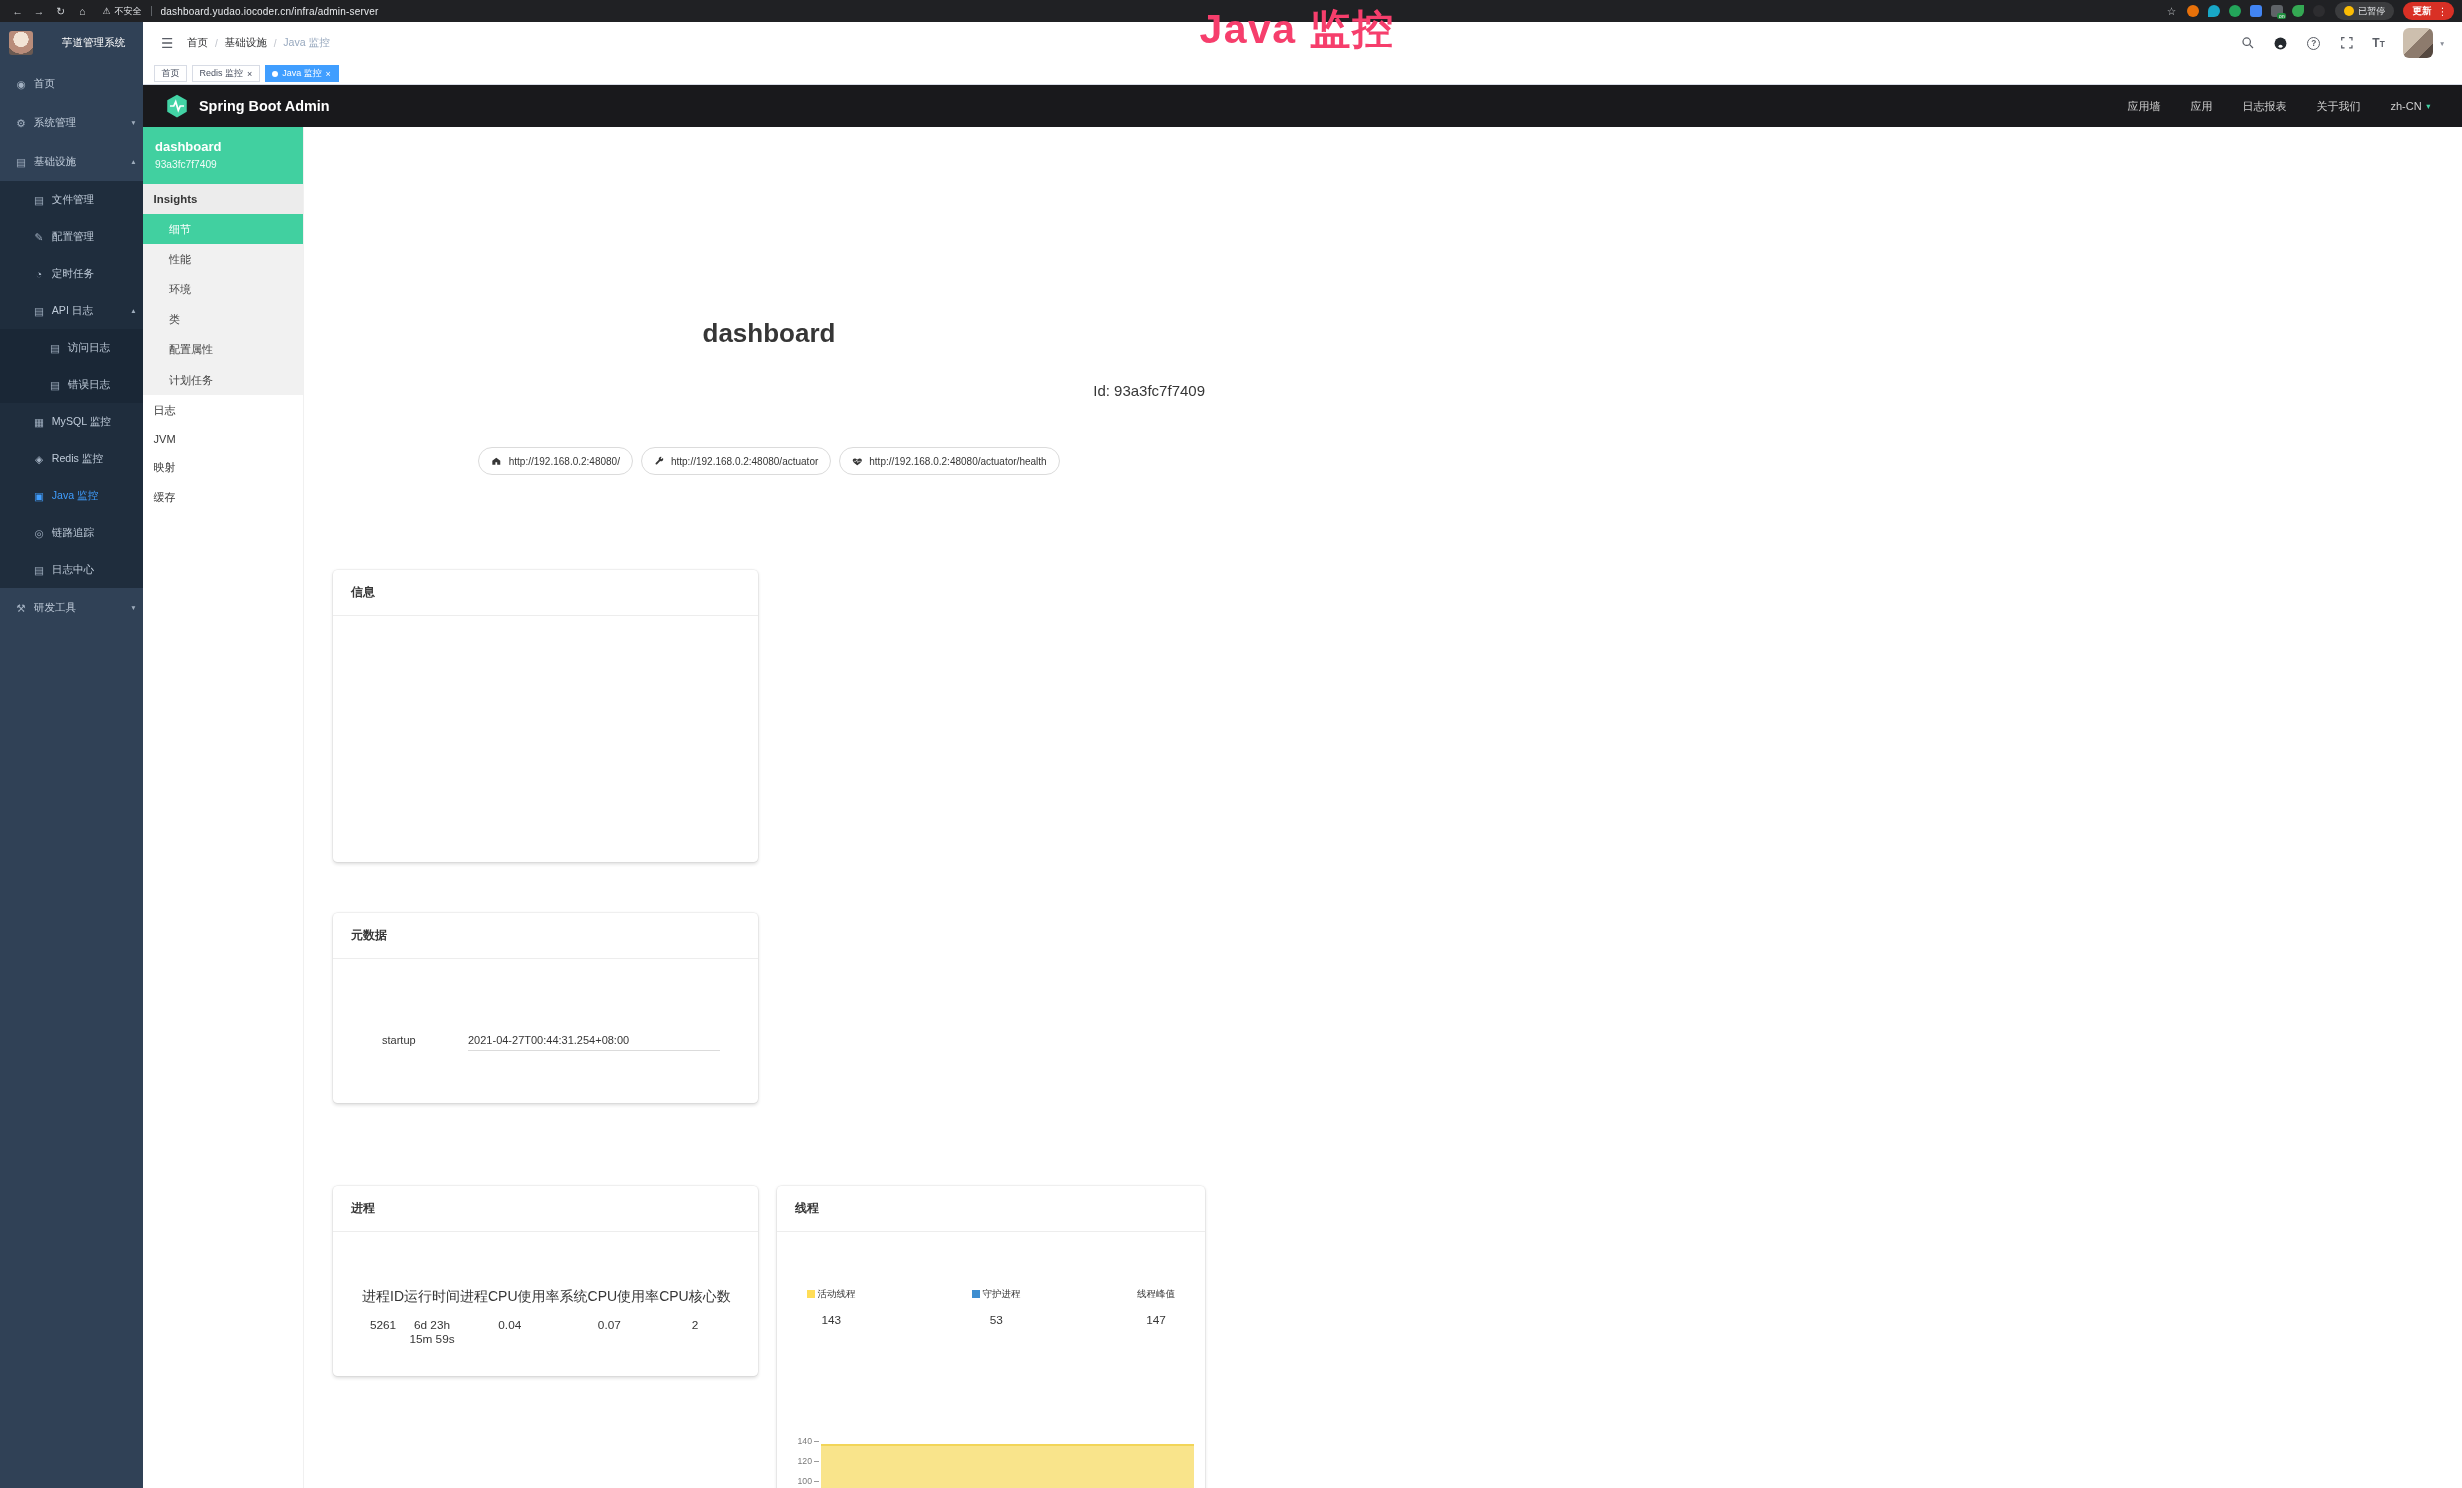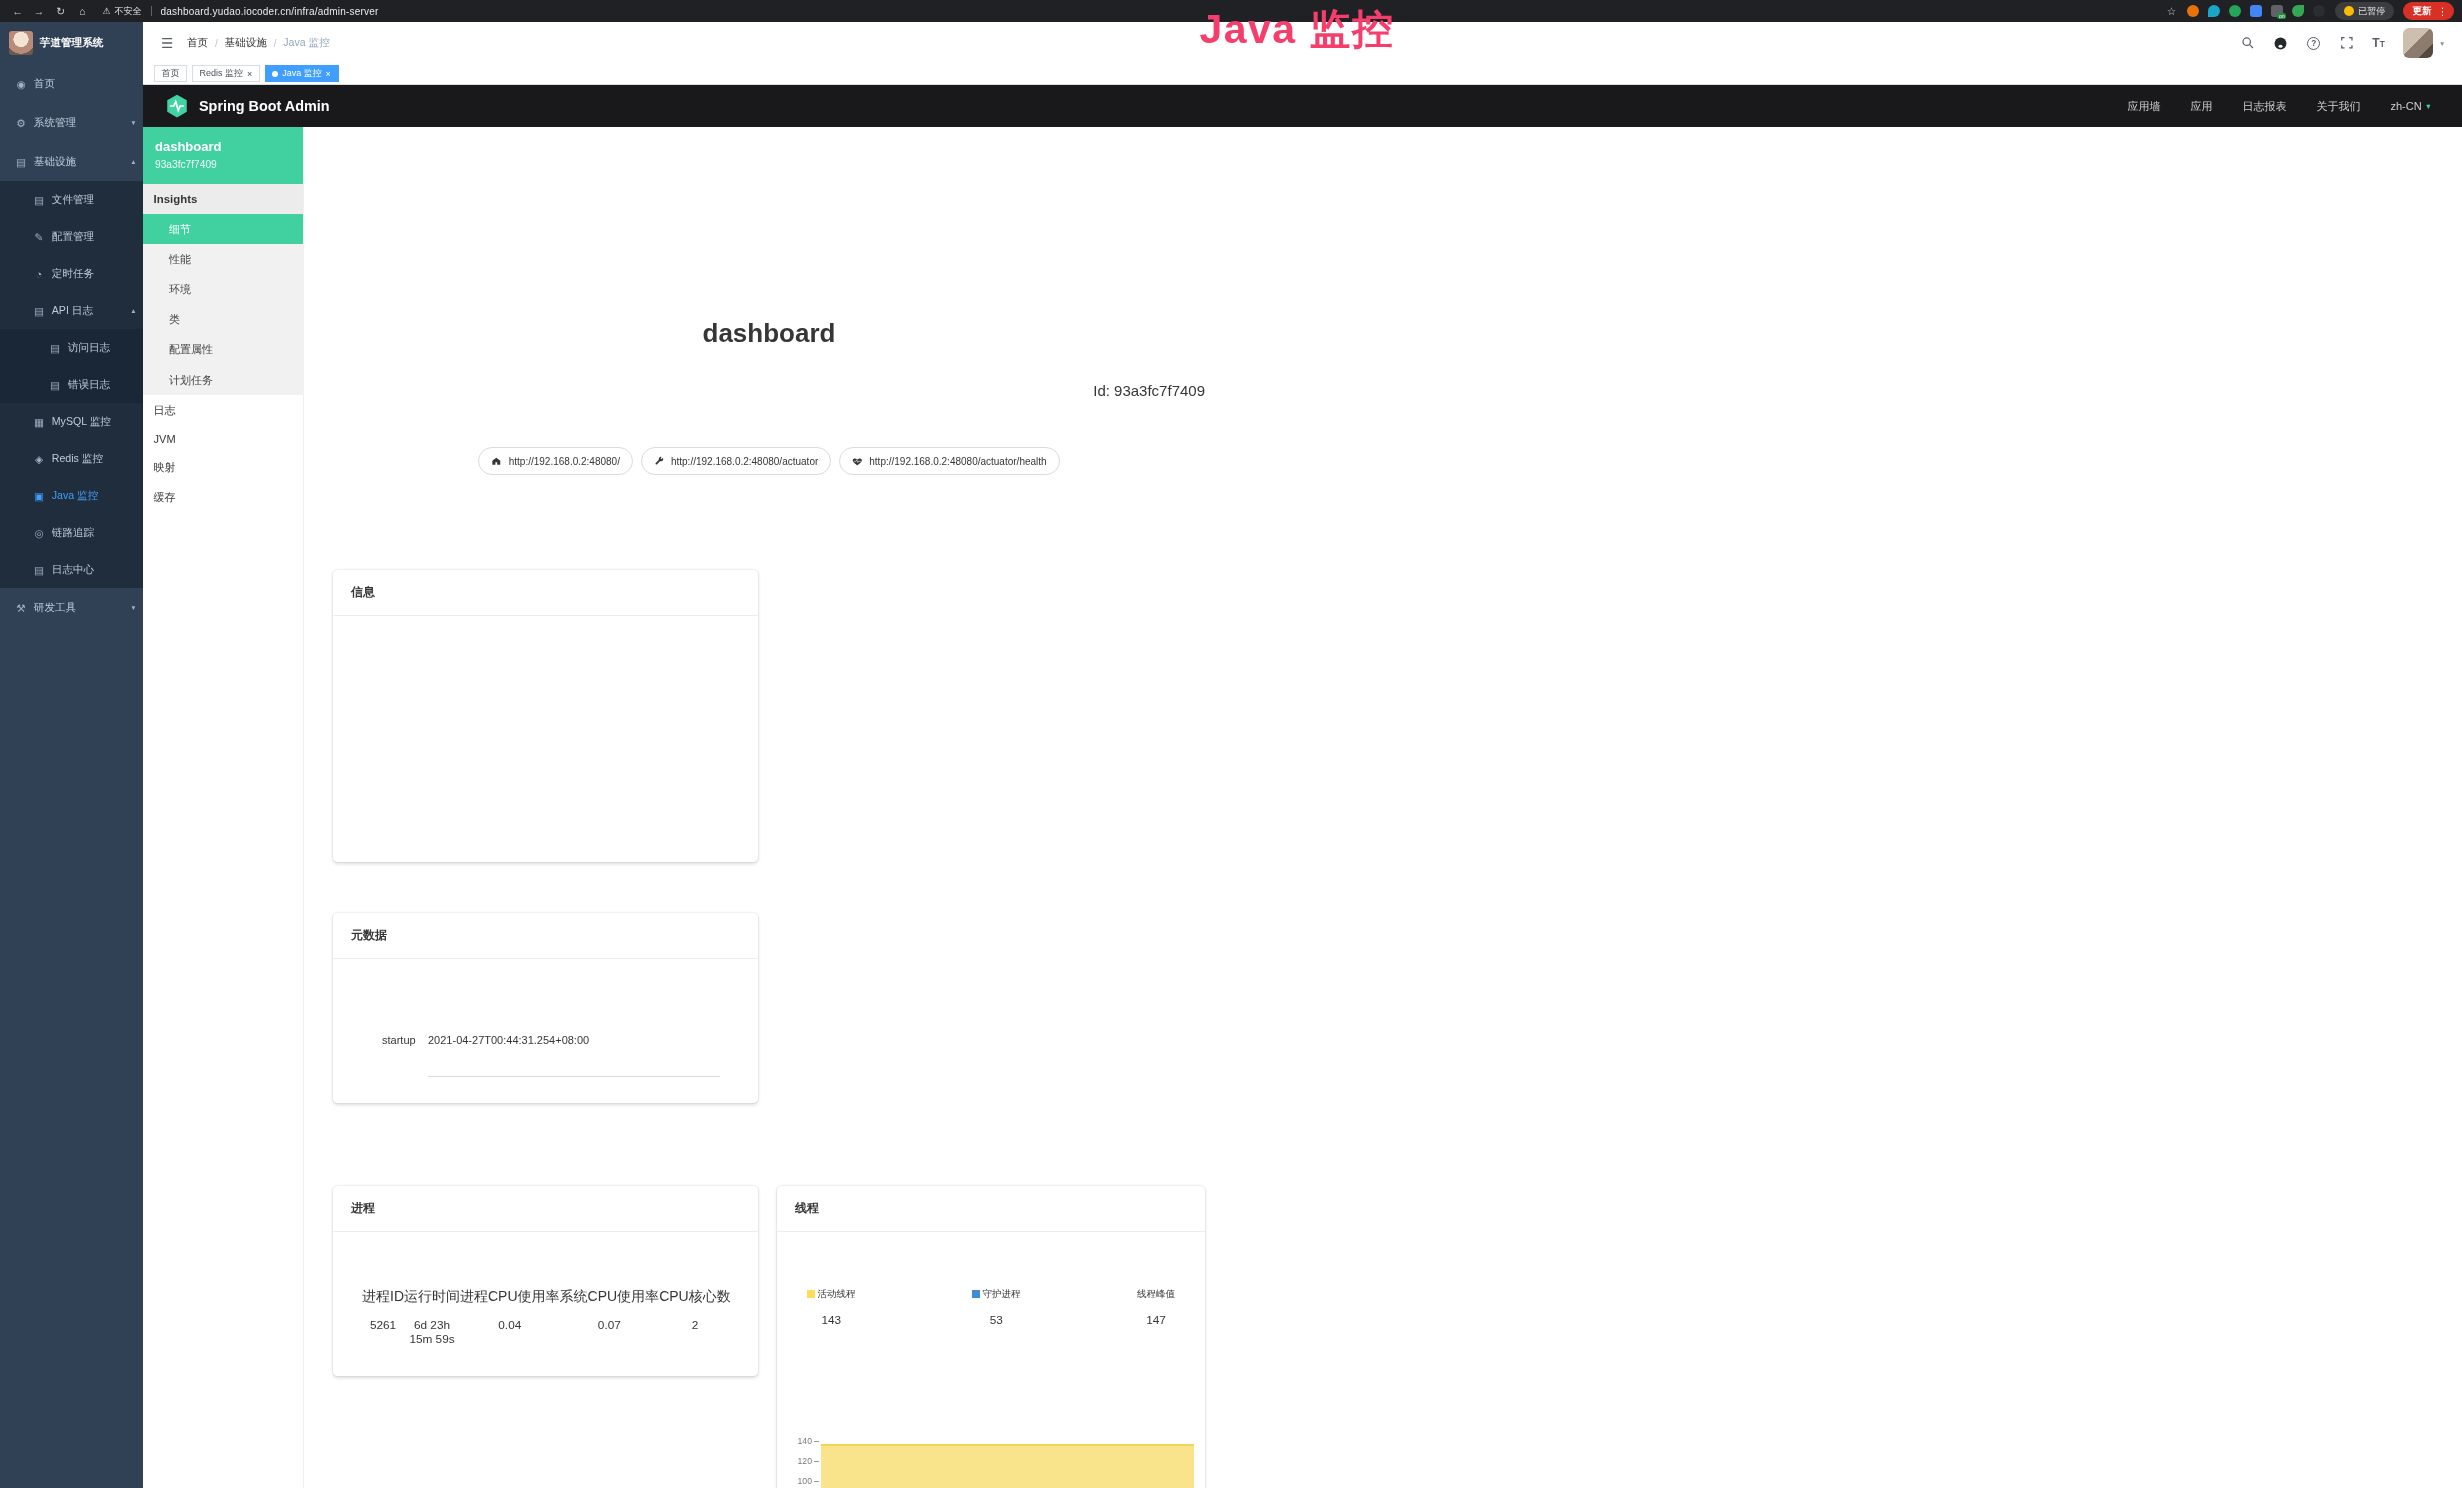--- a/index.html
+++ b/index.html
@@ -25,21 +25,21 @@
   .paused { display:flex; align-items:center; gap:4.6px; background:rgba(255,255,255,.12); border-radius:10px; padding:2.3px 8.3px; font-size:9px; color:#e8eaed; margin:0 4.6px; white-space:nowrap; }
   .face { width:10px; height:10px; border-radius:50%; background:#fbbc04; display:inline-block; }
   .update { display:flex; align-items:center; gap:3px; background:#d93025; color:#fff; border-radius:10px; padding:2.3px 3.8px 2.3px 10px; font-size:9.5px; font-weight:700; margin-left:3px; cursor:pointer; white-space:nowrap; }
   .kebab { font-size:10px; padding:0 3px; font-weight:400; }
 
   
   .sidebar { position:absolute; top:22px; left:0; width:143px; bottom:0; background:#304156; color:#bfcbd9; z-index:4; }
   .logo { height:42px; display:flex; align-items:center; gap:6.8px; padding:0 9px; }
   .logo-img { width:24px; height:24px; border-radius:3px; flex:none;
     background: radial-gradient(circle at 50% 35%, #f2e3d5 0 38%, #b98c7a 39% 72%, #6b5a52 73%); }
-  .logo-title { color:#fff; font-weight:700; font-size:10.6px; white-space:nowrap; }
+  .logo-title { color:#fff; font-weight:400; font-size:10.6px; white-space:nowrap;margin-left:22px; }
   .mi { position:relative; display:flex; align-items:center; gap:6.8px; height:39px; padding-left:15px; cursor:pointer; color:#bfcbd9; font-size:10.6px; white-space:nowrap; }
   .mi .ic { width:12px; text-align:center; font-size:10.6px; color:#a3b1c2; flex:none; }
   .mi .chev { position:absolute; right:7.6px; font-size:7.6px; color:#9fadbd; }
   .l2 { height:37px; padding-left:33px; background:#1f2d3d; }
   .l3 { height:37px; padding-left:49px; background:#1a2736; }
   .active-mi, .active-mi .ic { color:#409eff; }
 
   
   .hdr { position:absolute; top:22px; left:143px; right:0; height:42px; background:#fff; display:flex; align-items:center; padding:0 18px; box-shadow:0 0.8px 2.3px rgba(0,0,0,.06); z-index:3; }
   .burger { font-size:13.7px; color:#5a5e66; margin-right:13.7px; cursor:pointer; }
@@ -101,21 +101,21 @@
   .info-val div { line-height:27px; }
   .ind { padding-left:10.6px; }
 
   .health-row { position:absolute; top:144px; left:30px; right:30px; display:flex; justify-content:space-between; border-bottom:0.8px solid #dbdbdb; padding-bottom:13.7px; font-size:11.4px; }
   .health-name { font-weight:700; color:#363636; }
   .health-up { color:#48c78e; font-weight:700; font-size:10.6px; }
   .hist { font-size:13px; color:#363636; cursor:pointer; font-weight:400; }
 
   .meta-row { position:absolute; top:121px; left:49px; right:38px; display:flex; font-size:11px; color:#363636; }
   .meta-key { width:46px; flex:none; }
-  .meta-val { flex:1; border-bottom:0.8px solid #dbdbdb; padding-bottom:30px; }
+  .meta-val { flex:1; border-bottom:0.8px solid #dbdbdb; padding-bottom:4px;margin-left:40px; }
 
   .proc { position:absolute; top:102px; left:29px; right:29px; display:flex; justify-content:space-between; text-align:center; }
   .proc .lb { font-size:14px; color:#363636; margin-bottom:12px; white-space:nowrap; }
   .proc .vl { font-size:11.8px; color:#363636; }
 
   .thr-legend { position:absolute; top:102px; left:30px; right:30px; display:flex; justify-content:space-between; text-align:center; }
   .thr-legend .lb { font-size:9.5px; color:#363636; margin-bottom:12px; white-space:nowrap; }
   .thr-legend .vl { font-size:11.8px; color:#363636; }
   .sq { display:inline-block; width:7.6px; height:7.6px; margin-right:3px; vertical-align:-0.8px; }
   .sq-y { background:#ffdd57; } .sq-b { background:#3e8ed0; }

